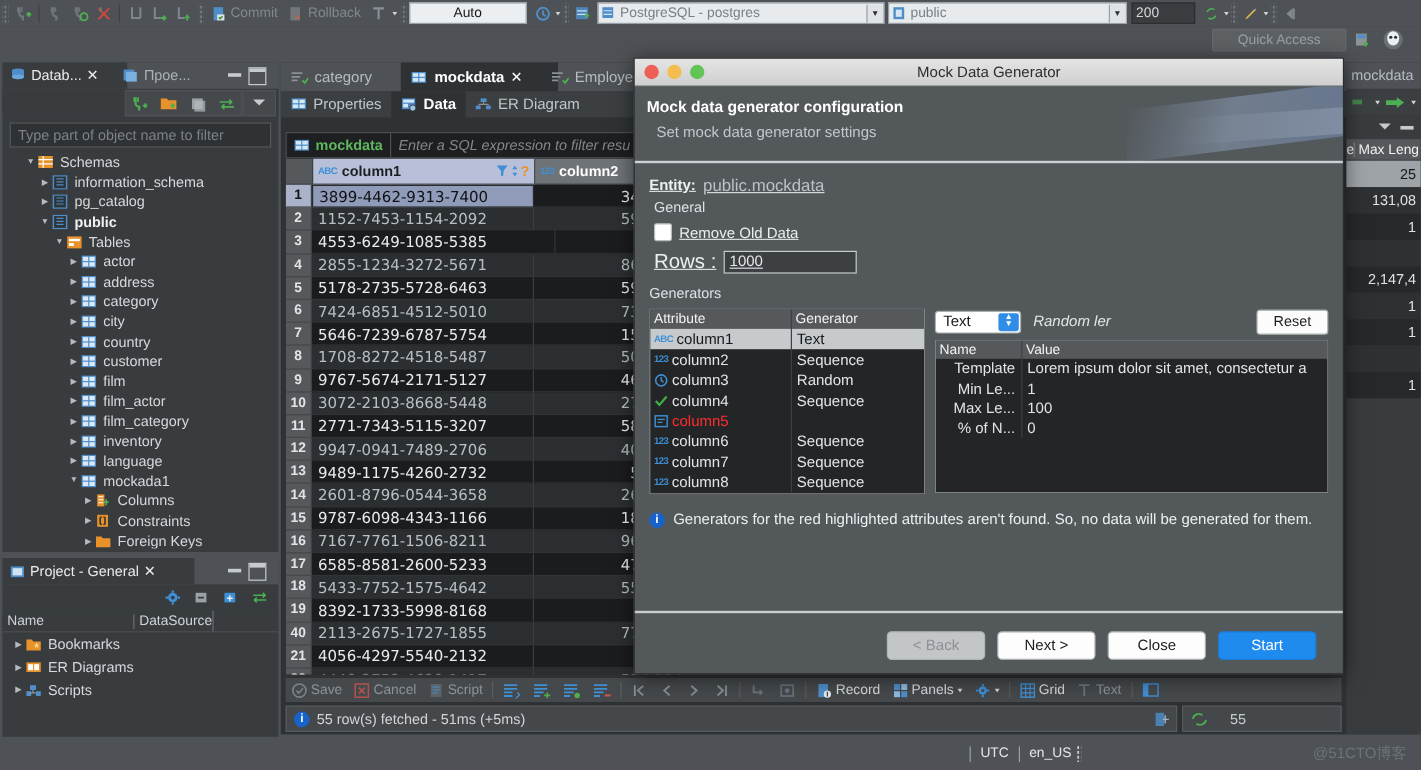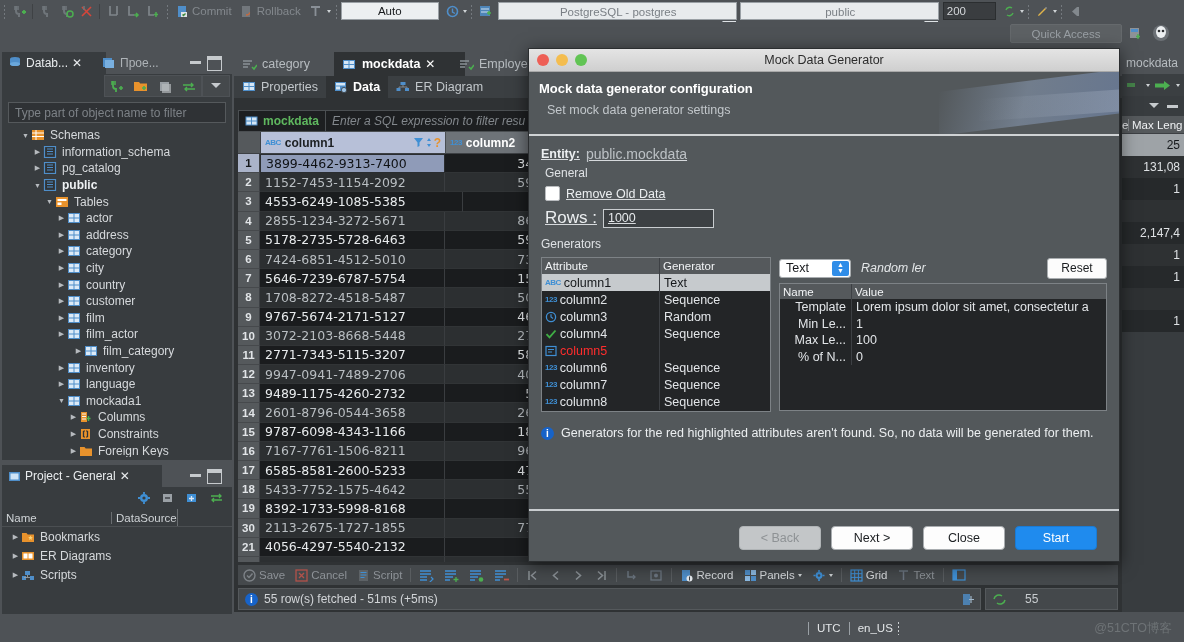--- a/index.html
+++ b/index.html
@@ -19,21 +19,21 @@
     background-image:radial-gradient(#7d8388 1px, transparent 1px);
     background-size:3px 4px;background-position:1px 1px;opacity:.8;}
   .tb-ico{width:20px;height:18px;display:flex;align-items:center;justify-content:center;
           position:relative;flex:0 0 auto;}
   .tb-sep{width:1px;height:15px;background:#3f4245;margin:0 3px;}
   .tb-lbl{color:#83888d;font-size:11.5px;padding-right:5px;}
   .tb-combo{height:16px;background:#eceff1;border:1px solid #9aa0a5;color:#16191c;
             font-size:11.5px;display:flex;align-items:center;}
   .tb-combo.flat{justify-content:center;}
   .tb-input{height:16px;background:#e8ebed;border:1px solid #9aa0a5;color:#7b8086;
-            font-size:11.5px;display:flex;align-items:center;padding-left:2px;gap:3px;flex-direction:column;}
+            font-size:11.5px;display:flex;align-items:center;padding-left:2px;gap:3px;}
   .tb-drop{width:13px;height:15px;background:#dfe3e6;border-left:1px solid #9aa0a5;
            display:flex;align-items:center;justify-content:center;color:#2b2f33;font-size:7px;}
   .tb-num{height:16px;width:48px;background:#3a3d40;border:1px solid #2b2e30;color:#d4d7da;
           font-size:11.5px;display:flex;align-items:center;padding-left:3px;}
   .tri-dn{width:0;height:0;border-left:3px solid transparent;border-right:3px solid transparent;
           border-top:4px solid #cfd3d6;}
   .tri-dn.sm{border-left-width:2.5px;border-right-width:2.5px;border-top-width:3.5px;}
 
   .qa-row{position:absolute;left:0;top:22px;width:1184px;height:24px;background:#4e5256;}
   .quick-access{position:absolute;right:62px;top:2px;width:110px;height:17px;background:#5d6164;
@@ -567,21 +567,21 @@
           <span class="arrow">▶</span>
           <svg width="15" height="12" viewBox="0 0 15 12" class="ticon">
             <rect x="1" y="1" width="12" height="10" fill="#4f8ec9"></rect>
             <rect x="2" y="2" width="4.5" height="3.5" fill="#dceaf7"></rect>
             <rect x="7.5" y="2" width="4.5" height="3.5" fill="#dceaf7"></rect>
             <rect x="2" y="6.5" width="4.5" height="3.5" fill="#dceaf7"></rect>
             <rect x="7.5" y="6.5" width="4.5" height="3.5" fill="#dceaf7"></rect>
           </svg>
           <span>film_actor</span>
         </div>
-        <div class="tnode" style="padding-left: 71px;">
+        <div class="tnode" style="padding-left: 54px;">
           <span class="arrow">▶</span>
           <svg width="15" height="12" viewBox="0 0 15 12" class="ticon">
             <rect x="1" y="1" width="12" height="10" fill="#4f8ec9"></rect>
             <rect x="2" y="2" width="4.5" height="3.5" fill="#dceaf7"></rect>
             <rect x="7.5" y="2" width="4.5" height="3.5" fill="#dceaf7"></rect>
             <rect x="2" y="6.5" width="4.5" height="3.5" fill="#dceaf7"></rect>
             <rect x="7.5" y="6.5" width="4.5" height="3.5" fill="#dceaf7"></rect>
           </svg>
           <span>film_category</span>
         </div>
@@ -938,21 +938,21 @@
           <div class="g-c num even" style="width: 130px;">550,853</div>
           <div style="flex: 1 1 0%; background: rgb(47, 50, 52); border-bottom: 1px solid rgb(49, 52, 54);"></div>
         </div>
         <div class="grow">
           <div class="g-num">19</div>
           <div class="g-c odd" style="width: 185px;">8392-1733-5998-8168</div>
           <div class="g-c num odd" style="width: 130px;">1,899</div>
           <div style="flex: 1 1 0%; background: rgb(47, 50, 52); border-bottom: 1px solid rgb(49, 52, 54);"></div>
         </div>
         <div class="grow">
-          <div class="g-num">30</div>
+          <div class="g-num">40</div>
           <div class="g-c even" style="width: 185px;">2113-2675-1727-1855</div>
           <div class="g-c num even" style="width: 130px;">774,506</div>
           <div style="flex: 1 1 0%; background: rgb(47, 50, 52); border-bottom: 1px solid rgb(49, 52, 54);"></div>
         </div>
         <div class="grow">
           <div class="g-num">21</div>
           <div class="g-c odd" style="width: 185px;">4056-4297-5540-2132</div>
           <div class="g-c num odd" style="width: 130px;">3,788</div>
           <div style="flex: 1 1 0%; background: rgb(47, 50, 52); border-bottom: 1px solid rgb(49, 52, 54);"></div>
         </div>

